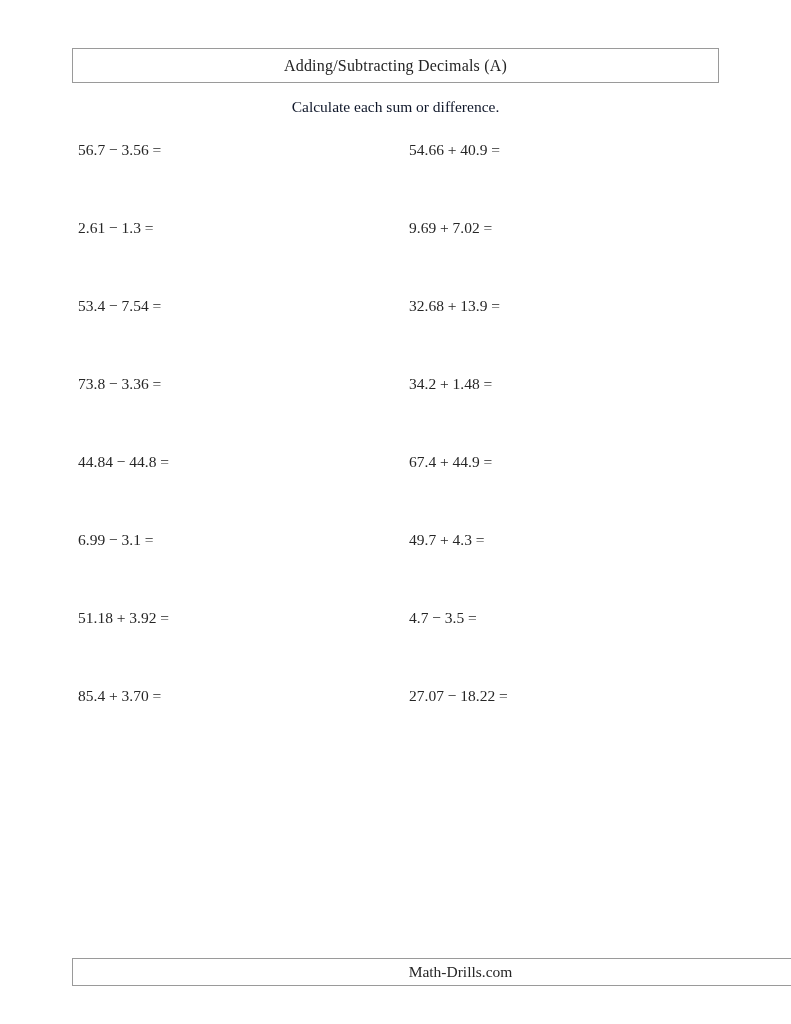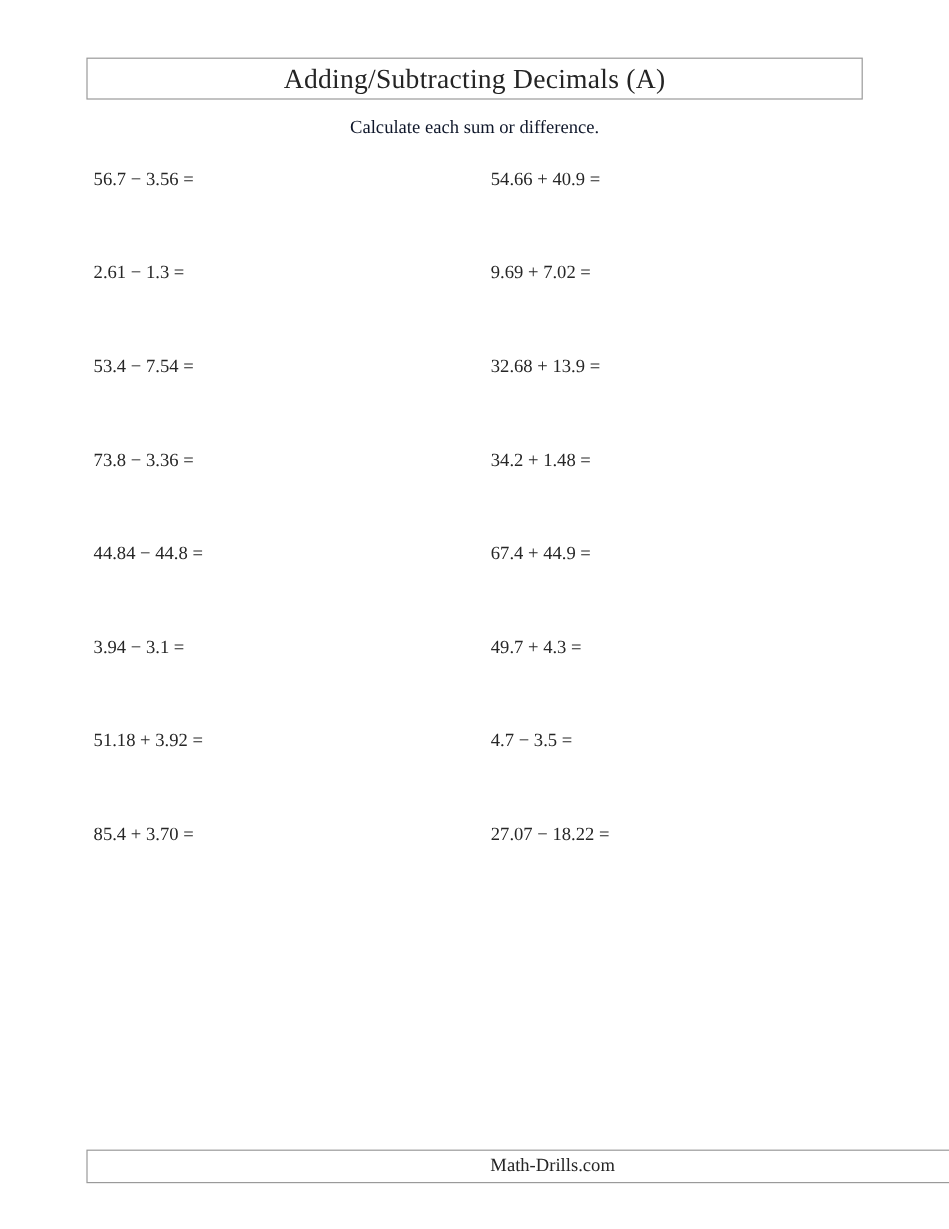--- a/index.html
+++ b/index.html
@@ -25,21 +25,21 @@
     width: 647px;
     height: 35px;
     box-sizing: border-box;
     border: 1px solid #9a9a9a;
     display: flex;
     align-items: center;
     justify-content: center;
   }
   .title-text {
     font-family: "Liberation Serif", "DejaVu Serif", serif;
-    font-size: 23px;
+    font-size: 16px;
     font-weight: 400;
     letter-spacing: 0.2px;
     color: #242424;
     white-space: nowrap;
     text-align: center;
   }
 
   
   .subtitle {
     position: absolute;
@@ -126,21 +126,21 @@
     <div class="problem col-1">73.8 − 3.36 =</div>
     <div class="problem col-2">34.2 + 1.48 =</div>
   </div>
 
   <div class="problem-row">
     <div class="problem col-1">44.84 − 44.8 =</div>
     <div class="problem col-2">67.4 + 44.9 =</div>
   </div>
 
   <div class="problem-row">
-    <div class="problem col-1">3.94 − 3.1 =</div>
+    <div class="problem col-1">6.99 − 3.1 =</div>
     <div class="problem col-2">49.7 + 4.3 =</div>
   </div>
 
 
 
   <div class="problem-row">
     <div class="problem col-1">51.18 + 3.92 =</div>
     <div class="problem col-2">4.7 − 3.5 =</div>
   </div>
 

